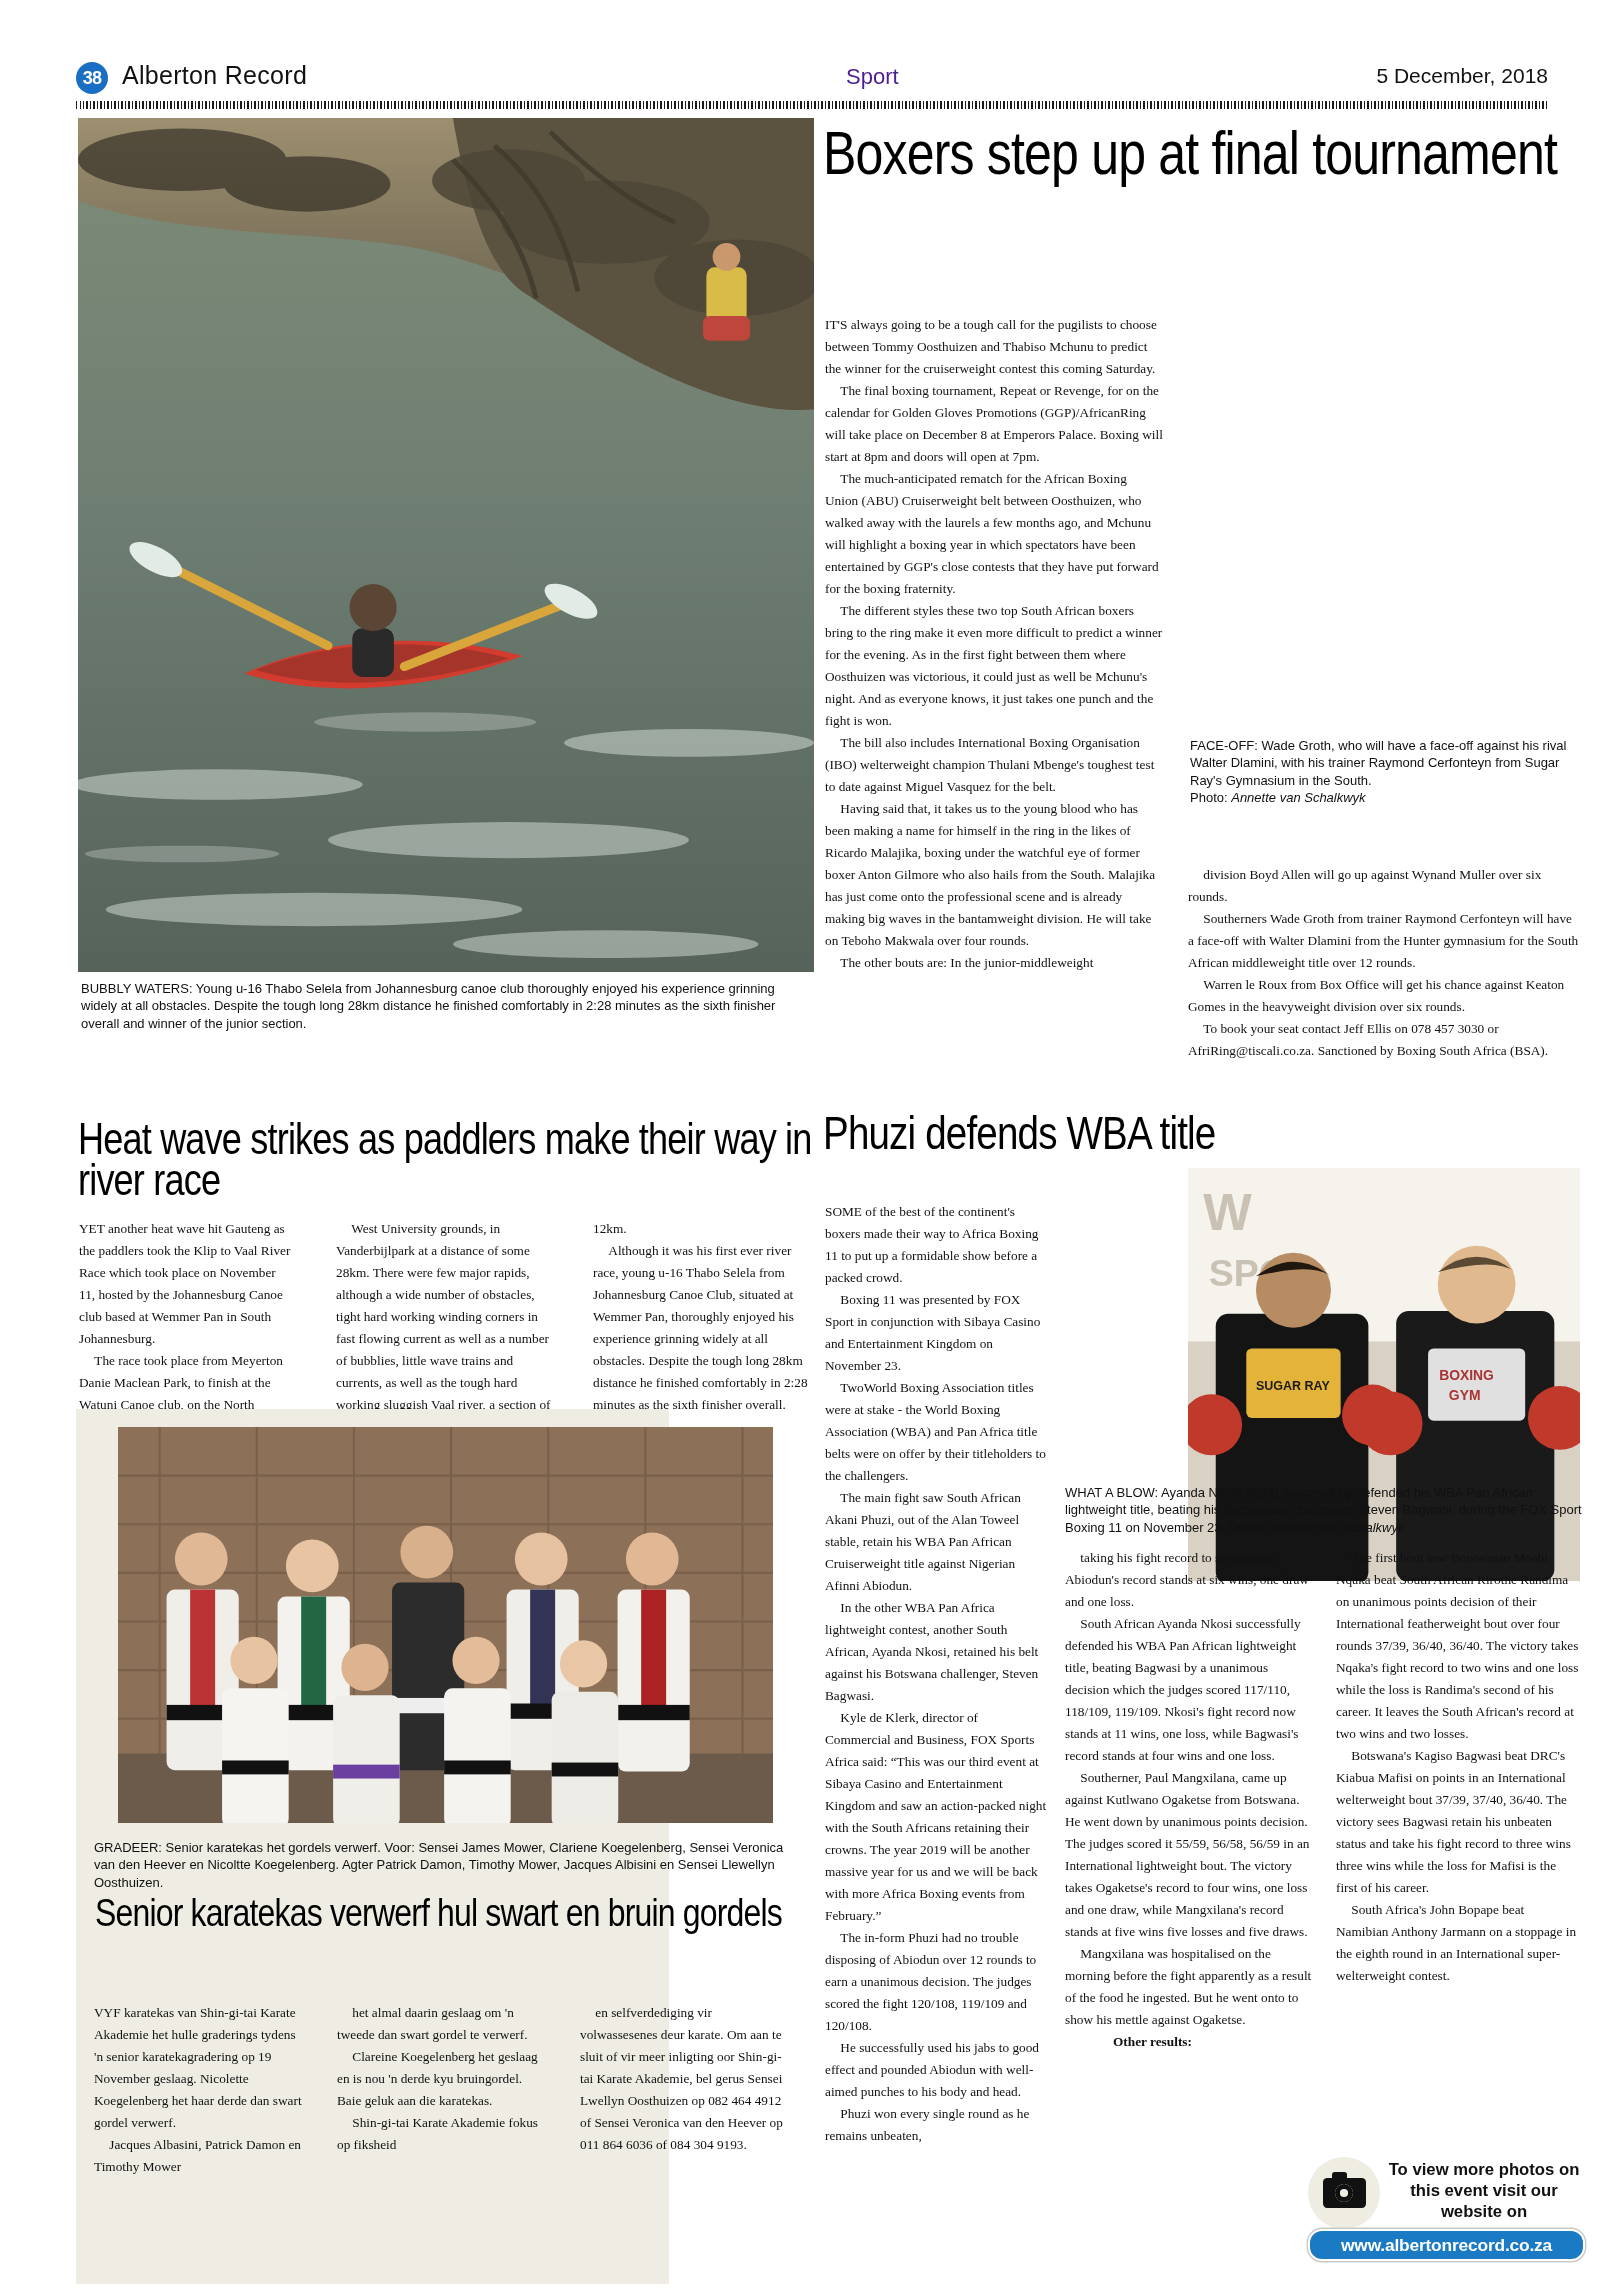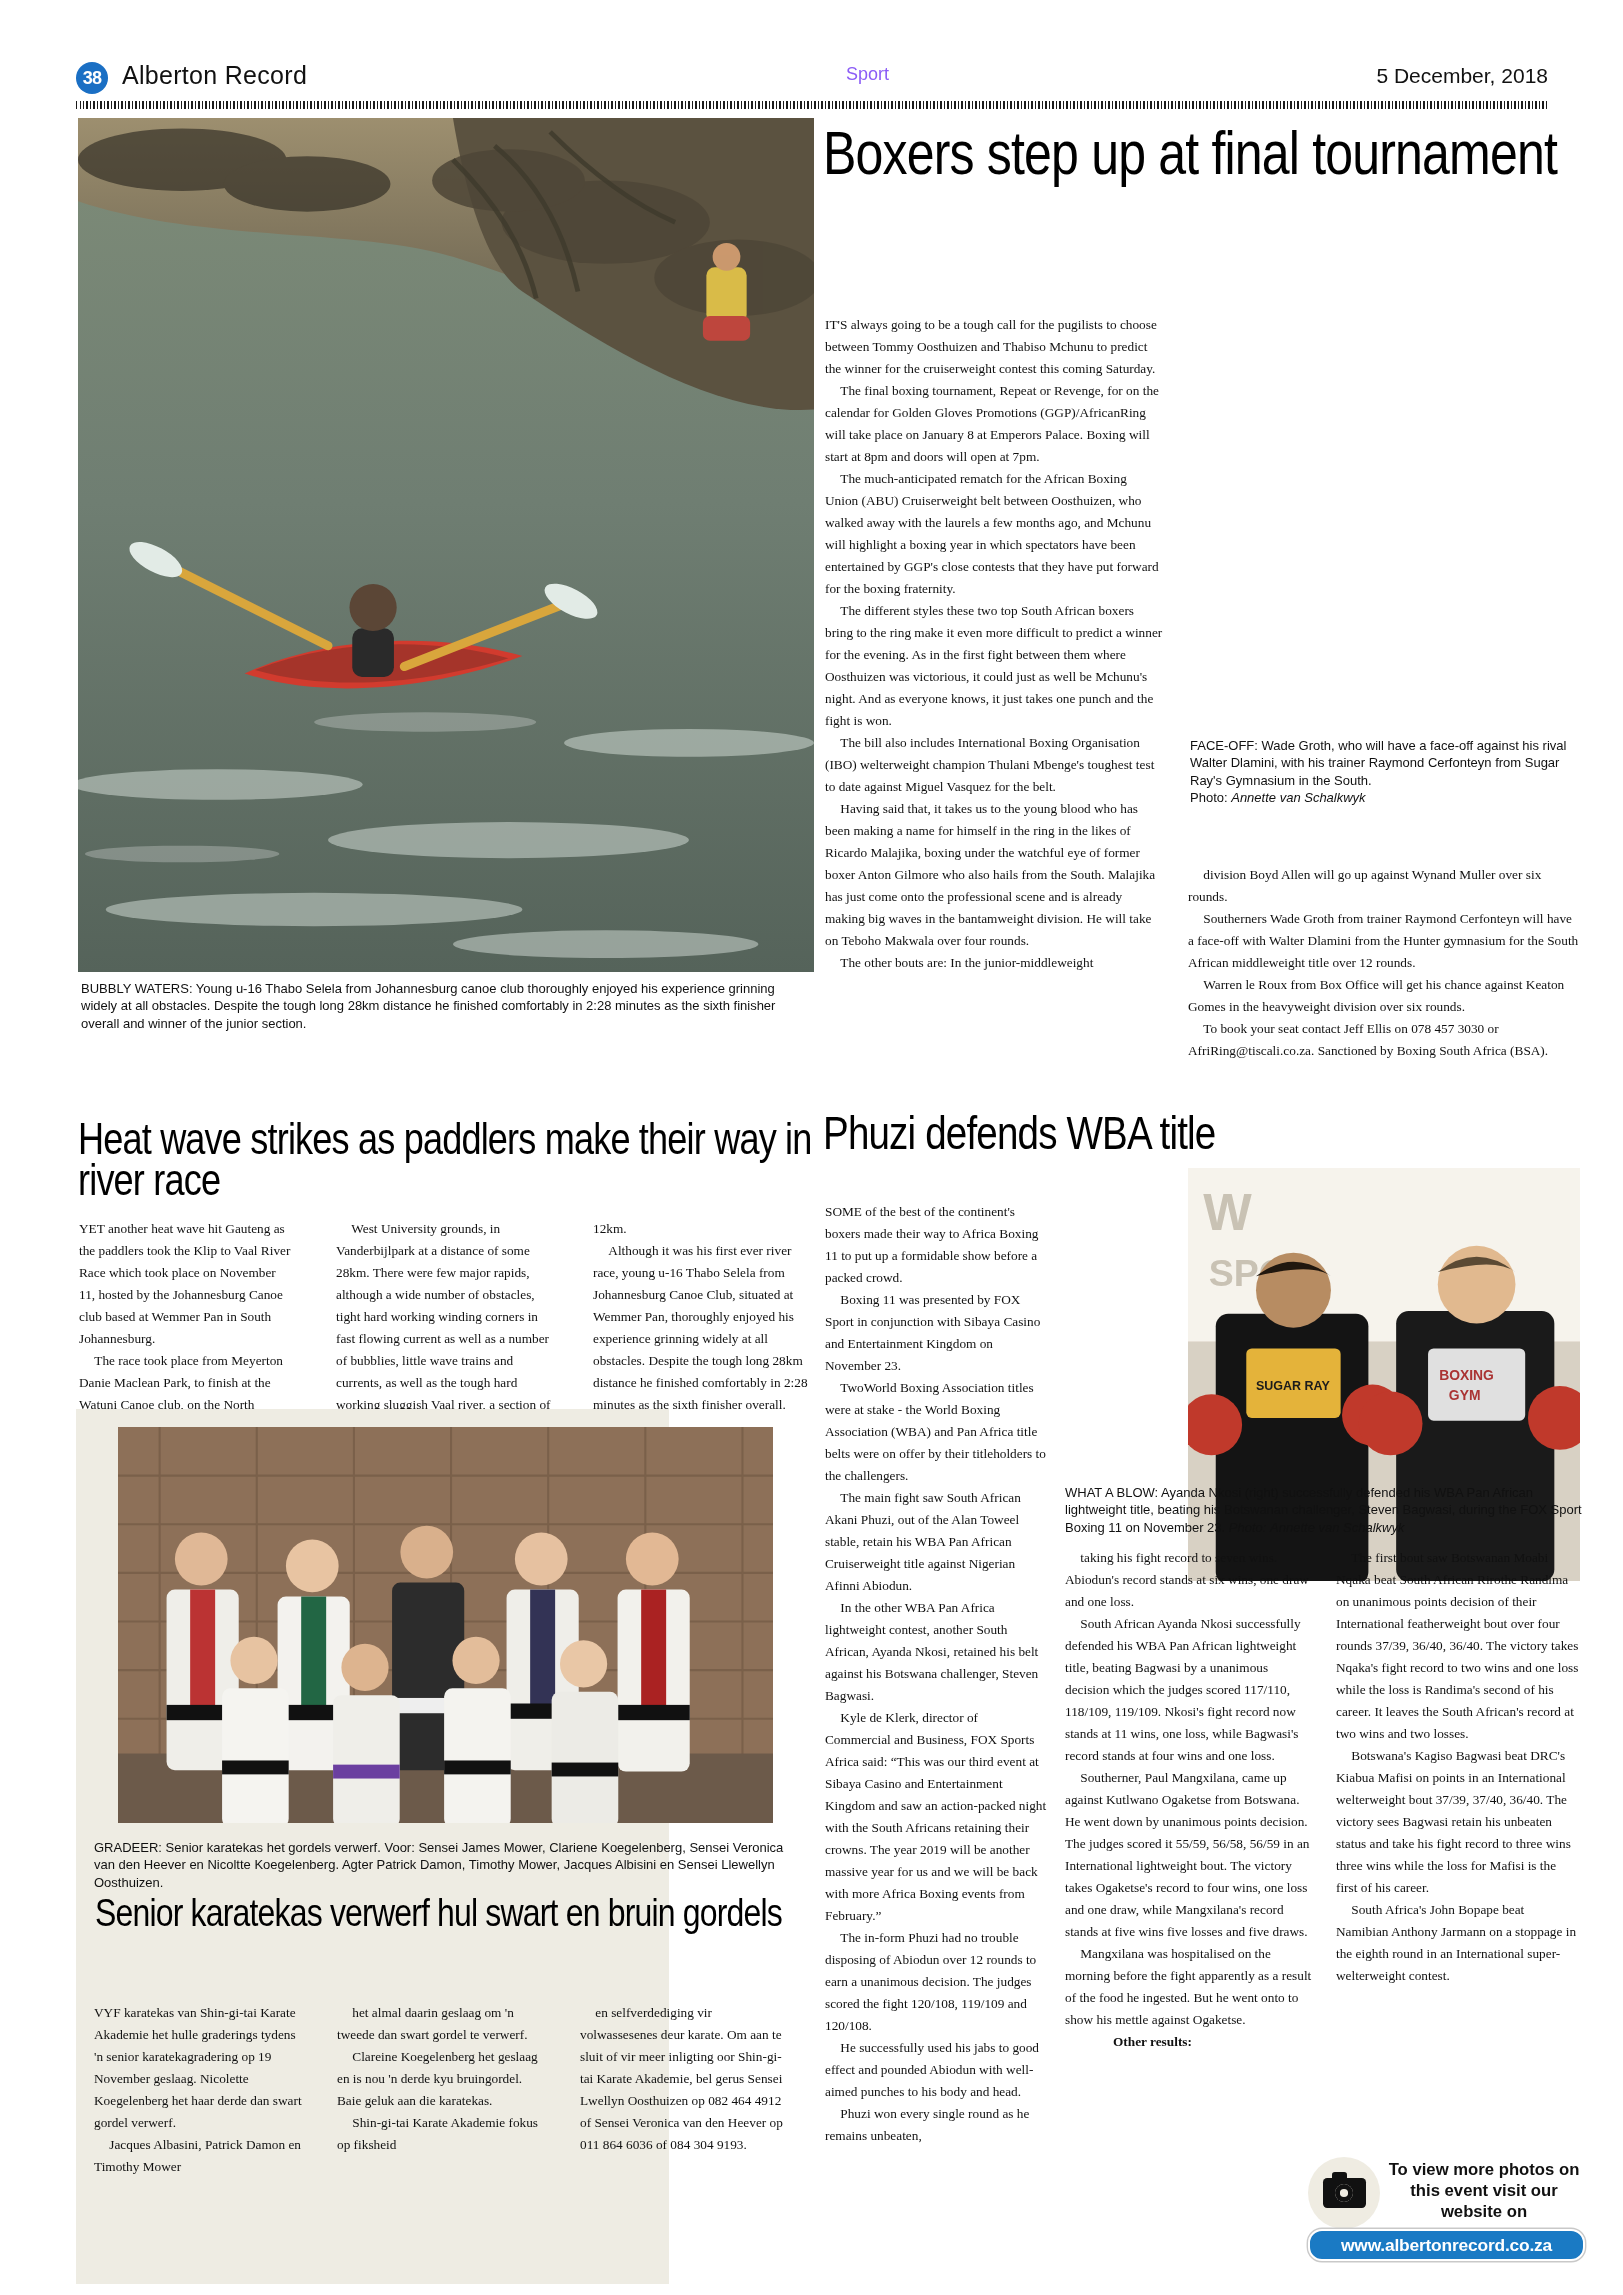--- a/index.html
+++ b/index.html
@@ -8,21 +8,21 @@
   .page{position:absolute;inset:0;background:#fff;}
 
   
   .masthead{position:absolute;left:76px;top:61px;width:1472px;height:42px;}
   .folio-badge{position:absolute;left:0;top:1.4px;width:32px;height:32px;border-radius:50%;
       background:#1a6fc4;color:#fff;font-family:"Liberation Sans",sans-serif;font-weight:bold;
       font-size:18px;display:flex;align-items:center;justify-content:center;letter-spacing:-0.7px;}
   .masthead-title{position:absolute;left:46px;top:0px;font-family:"Liberation Sans",sans-serif;
       font-size:25px;color:#111;letter-spacing:0.3px;}
   .masthead-section{position:absolute;left:770px;top:2.8px;font-family:"Liberation Sans",sans-serif;
-      font-size:18px;color:#8b5cf6;}
+      font-size:22px;color:#4c1d95;}
   .masthead-date{position:absolute;right:0;top:2.8px;font-family:"Liberation Sans",sans-serif;
       font-size:21px;color:#111;text-align:right;margin-left:40px;}
   .rule-dotted{position:absolute;left:76px;top:101px;width:1472px;height:7.6px;
       background-image:repeating-linear-gradient(to right,#1a1a1a 0px,#1a1a1a 1.4px,#ffffff 1.4px,#ffffff 3.5px);}
 
   
   .abs{position:absolute;}
   .hl{font-family:"Liberation Sans",sans-serif;font-weight:normal;color:#000;
       line-height:.93;letter-spacing:-1px;transform:scaleX(.82);transform-origin:left top;}
   .body-col{font-family:"Liberation Serif",serif;font-size:13.3px;line-height:22px;
@@ -246,21 +246,21 @@
         </div>
       <div class="kcol body-col" id="k3" style="margin-right:0;">
           <p>en selfverdediging vir volwassesenes deur karate. Om aan te sluit of vir meer inligting oor Shin-gi-tai Karate Akademie, bel gerus Sensei Lwellyn Oosthuizen op 082 464 4912 of Sensei Veronica van den Heever op 011 864 6036 of 084 304 9193.</p>
         </div>
     </div>
   </div>
 
   <div class="abs hl" id="boxing-headline">Boxers step up at final tournament</div>
   <div class="abs body-col" id="boxing-col-1">
       <p class="first">IT'S always going to be a tough call for the pugilists to choose between Tommy Oosthuizen and Thabiso Mchunu to predict the winner for the cruiserweight contest this coming Saturday.</p>
-      <p>The final boxing tournament, Repeat or Revenge, for on the calendar for Golden Gloves Promotions (GGP)/AfricanRing will take place on January 8 at Emperors Palace. Boxing will start at 8pm and doors will open at 7pm.</p>
+      <p>The final boxing tournament, Repeat or Revenge, for on the calendar for Golden Gloves Promotions (GGP)/AfricanRing will take place on December 8 at Emperors Palace. Boxing will start at 8pm and doors will open at 7pm.</p>
       <p>The much-anticipated rematch for the African Boxing Union (ABU) Cruiserweight belt between Oosthuizen, who walked away with the laurels a few months ago, and Mchunu will highlight a boxing year in which spectators have been entertained by GGP's close contests that they have put forward for the boxing fraternity.</p>
       <p>The different styles these two top South African boxers bring to the ring make it even more difficult to predict a winner for the evening. As in the first fight between them where Oosthuizen was victorious, it could just as well be Mchunu's night. And as everyone knows, it just takes one punch and the fight is won.</p>
       <p>The bill also includes International Boxing Organisation (IBO) welterweight champion Thulani Mbenge's toughest test to date against Miguel Vasquez for the belt.</p>
       <p>Having said that, it takes us to the young blood who has been making a name for himself in the ring in the likes of Ricardo Malajika, boxing under the watchful eye of former boxer Anton Gilmore who also hails from the South. Malajika has just come onto the professional scene and is already making big waves in the bantamweight division. He will take on Teboho Makwala over four rounds.</p>
       <p>The other bouts are: In the junior-middleweight</p>
     </div>
 
   <div class="abs photo" id="box-photo">
     <svg width="392" height="413" viewBox="0 0 565 595" preserveAspectRatio="none" aria-hidden="true">
       <rect width="565" height="595" fill="#efe9df"></rect>

